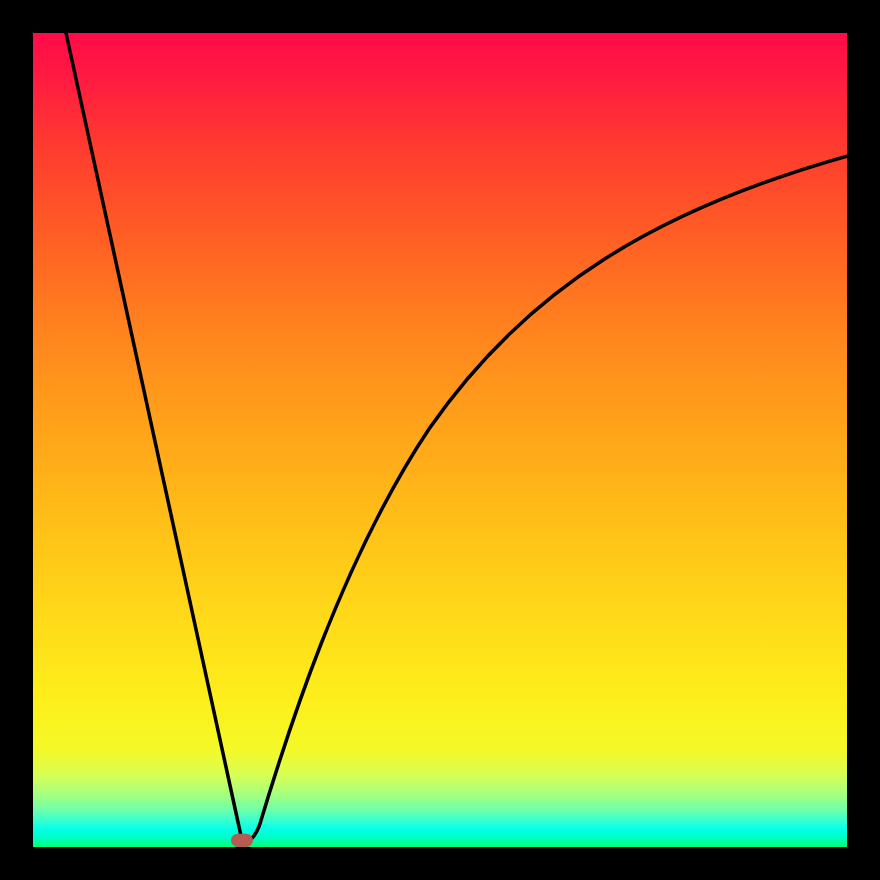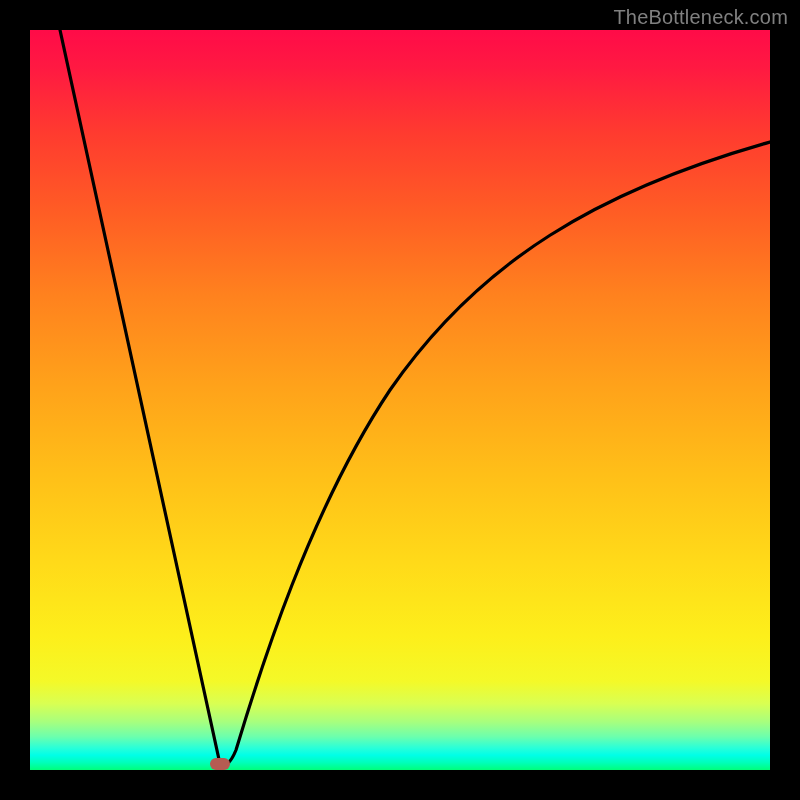--- a/index.html
+++ b/index.html
@@ -82,15 +82,14 @@
                L 190 734
                C 193 738, 200 735, 206 720
                C 230 640, 280 480, 360 360
                C 450 230, 570 160, 740 112" fill="none" stroke="#000" stroke-width="3.2" stroke-linecap="round"></path>
     </svg>
 
     <div class="marker" style="left: 190.18px; top: 734.08px; background: rgb(181, 92, 82);"></div>
 
   </div>
 
-  <div class="watermark">TheBottleneck.com</div>
 
 </div>
 
 </body></html>

